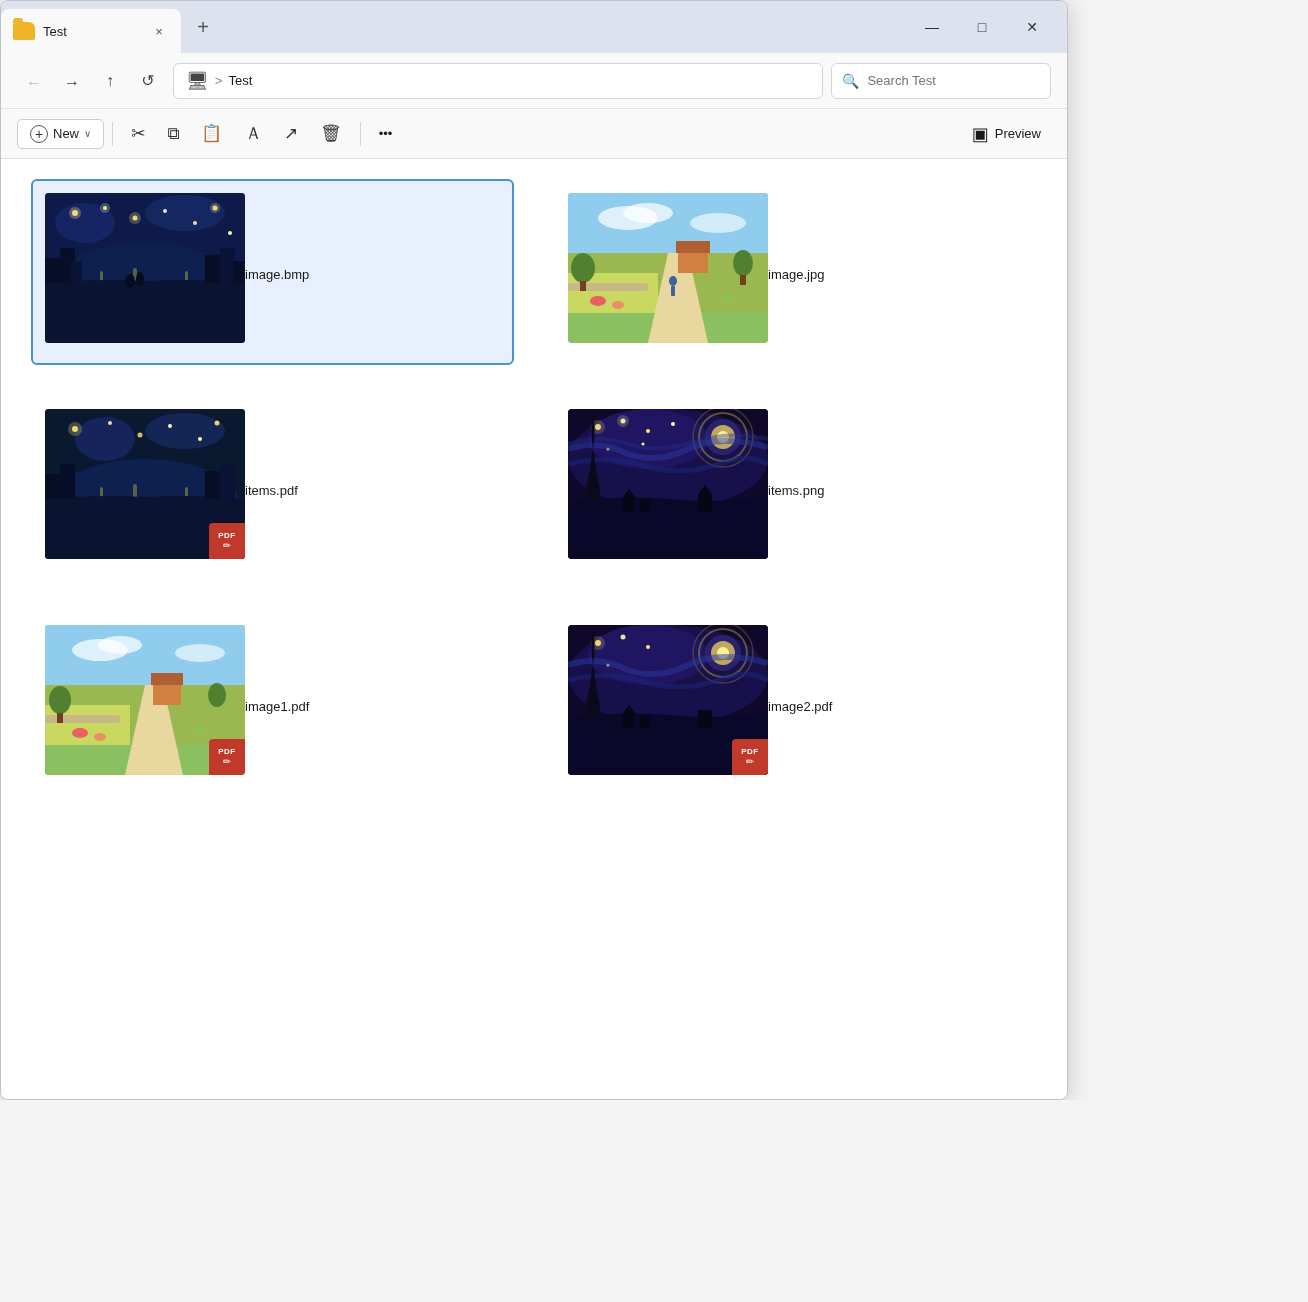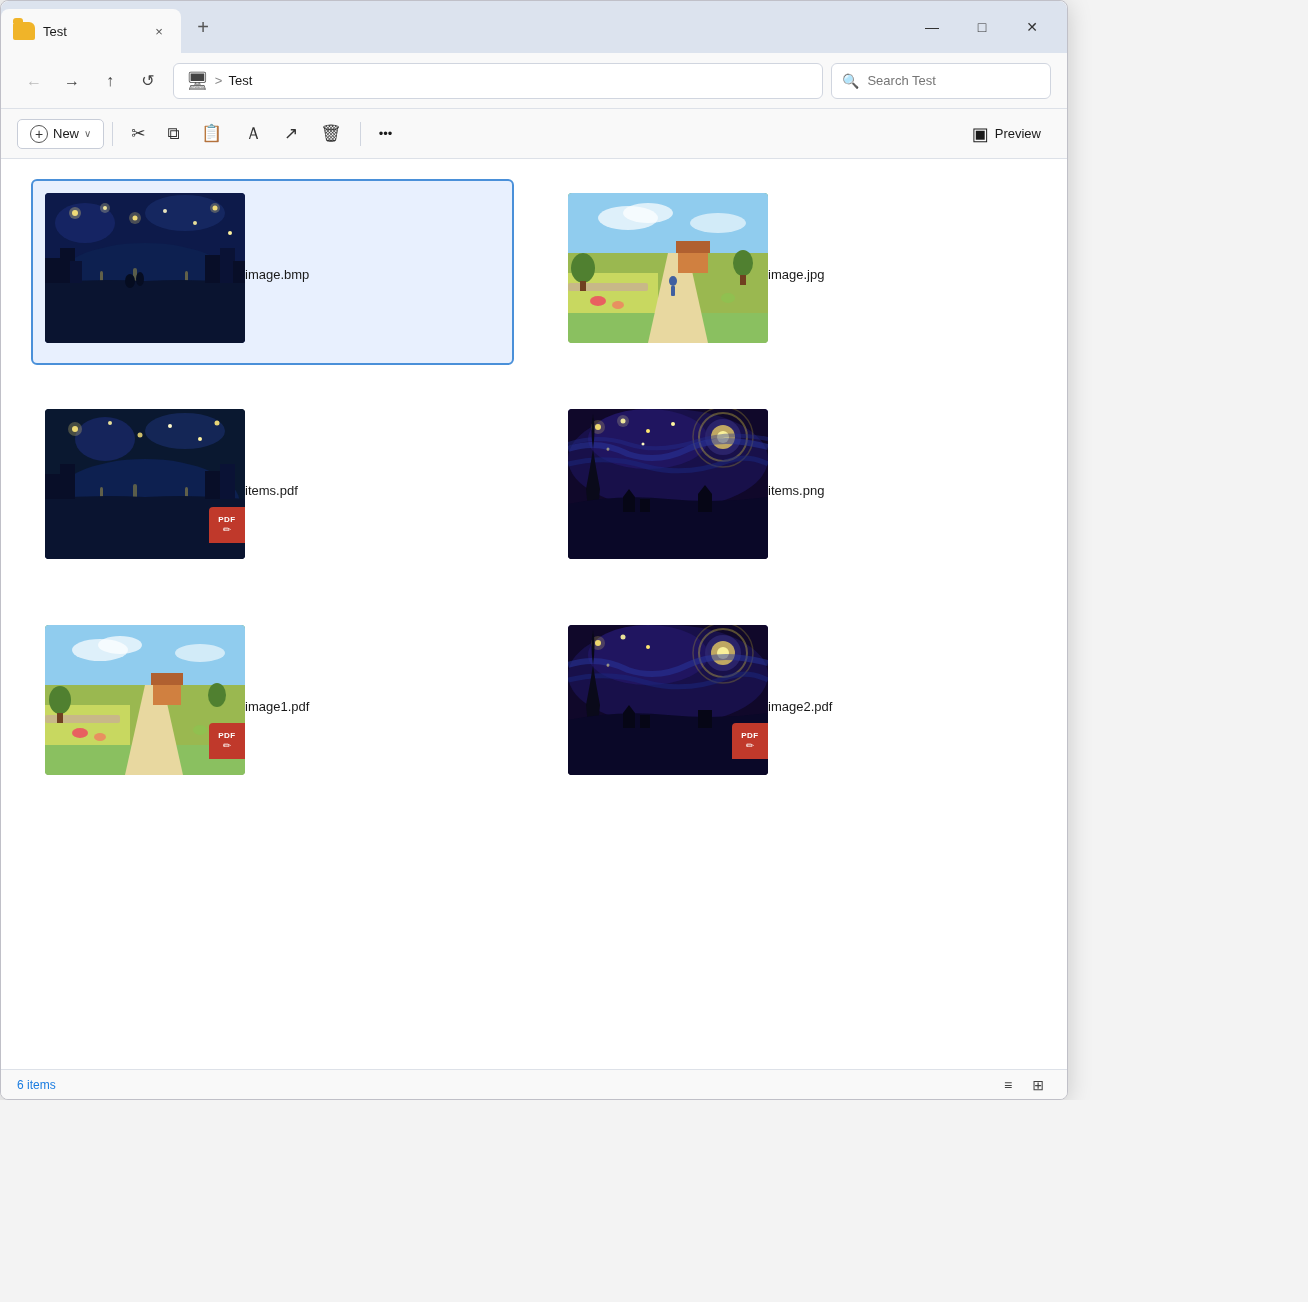--- a/index.html
+++ b/index.html
@@ -293,21 +293,21 @@
     }
     .thumb-pdf1 {
       background: linear-gradient(180deg, #7ec8e3 0%, #a8d8a8 20%, #d4c890 50%, #c8a060 80%, #80a060 100%);
     }
     .thumb-pdf2 {
       background: linear-gradient(180deg, #1a1060 0%, #2a1880 30%, #1a0840 60%, #0a0420 100%);
     }
 
     .pdf-badge {
       position: absolute;
-      bottom: 16px;
+      bottom: 0;
       right: 0;
       width: 36px;
       height: 36px;
       background: #c0392b;
       border-radius: 4px 0 0 0;
       display: flex;
       flex-direction: column;
       align-items: center;
       justify-content: center;
       padding: 2px;
@@ -662,20 +662,13 @@
             <span class="pdf-badge-text">PDF</span>
             <span class="pdf-badge-icon">✏</span>
           </div>
         </div>
         <span class="file-name">image2.pdf</span>
       </div>
 
     </div>
   </div>
 
-  <div class="status-bar">
-    <span class="status-text">6 items</span>
-    <div class="view-btns">
-      <div class="view-btn">≡</div>
-      <div class="view-btn">⊞</div>
-    </div>
-  </div>
 </div>
 
 </body></html>

